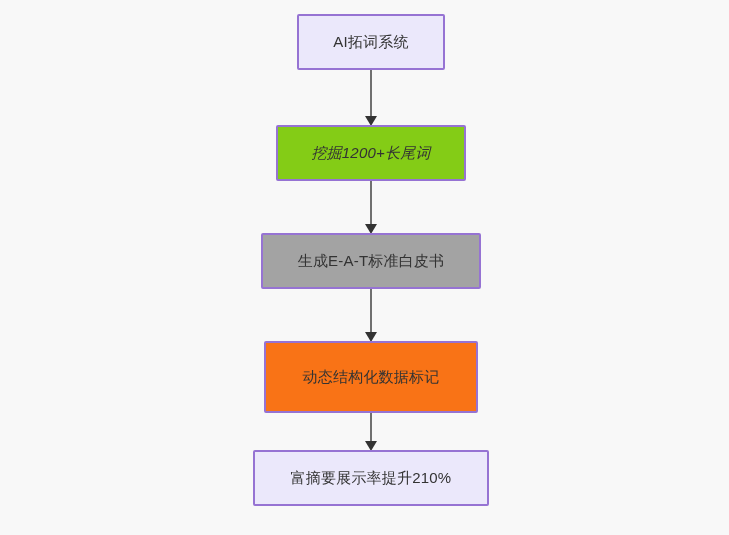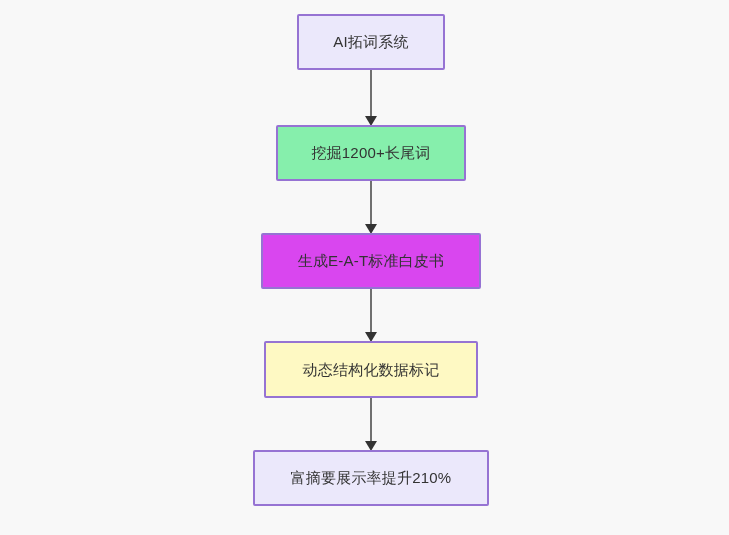--- a/index.html
+++ b/index.html
@@ -77,29 +77,29 @@
     <svg width="16" height="60">
       <line x1="8" y1="0" x2="8" y2="45" stroke="#707070" stroke-width="2"></line>
       <path d="M 2 44 L 14 44 L 8 54 Z" fill="#333333"></path>
     </svg>
   </div>
 
   <div class="node" style="left: 297px; top: 14px; width: 148px; height: 56px; background: rgb(235, 232, 251); border-color: rgb(150, 115, 211); color: rgb(51, 51, 51);">
     <span class="node-label">AI拓词系统</span>
   </div>
 
-  <div class="node" style="left: 276px; top: 125px; width: 190px; height: 56px; background: #86efac; border-color: rgb(150, 115, 211); color: rgb(51, 51, 51);">
+  <div class="node" style="left: 276px; top: 125px; width: 190px; height: 56px; background: #84cc16; border-color: rgb(150, 115, 211); color: rgb(51, 51, 51); font-style: italic;">
     <span class="node-label">挖掘1200+长尾词</span>
   </div>
 
-  <div class="node" style="left: 261px; top: 233px; width: 220px; height: 56px; background: #d946ef; border-color: rgb(150, 115, 211); color: rgb(51, 51, 51);">
+  <div class="node" style="left: 261px; top: 233px; width: 220px; height: 56px; background: #a3a3a3; border-color: rgb(150, 115, 211); color: rgb(51, 51, 51);">
     <span class="node-label">生成E-A-T标准白皮书</span>
   </div>
 
-  <div class="node" style="left: 264px; top: 341px; width: 214px; height: 57px; background: #fef9c3; border-color: rgb(150, 115, 211); color: rgb(51, 51, 51);">
+  <div class="node" style="left: 264px; top: 341px; width: 214px; height: 72px; background: #f97316; border-color: rgb(150, 115, 211); color: rgb(51, 51, 51);">
     <span class="node-label">动态结构化数据标记</span>
   </div>
 
   <div class="node" style="left: 253px; top: 450px; width: 236px; height: 56px; background: rgb(235, 232, 251); border-color: rgb(150, 115, 211); color: rgb(51, 51, 51); justify-content: center;">
     <span class="node-label">富摘要展示率提升210%</span>
   </div>
 
 </div>
 
 </body></html>

